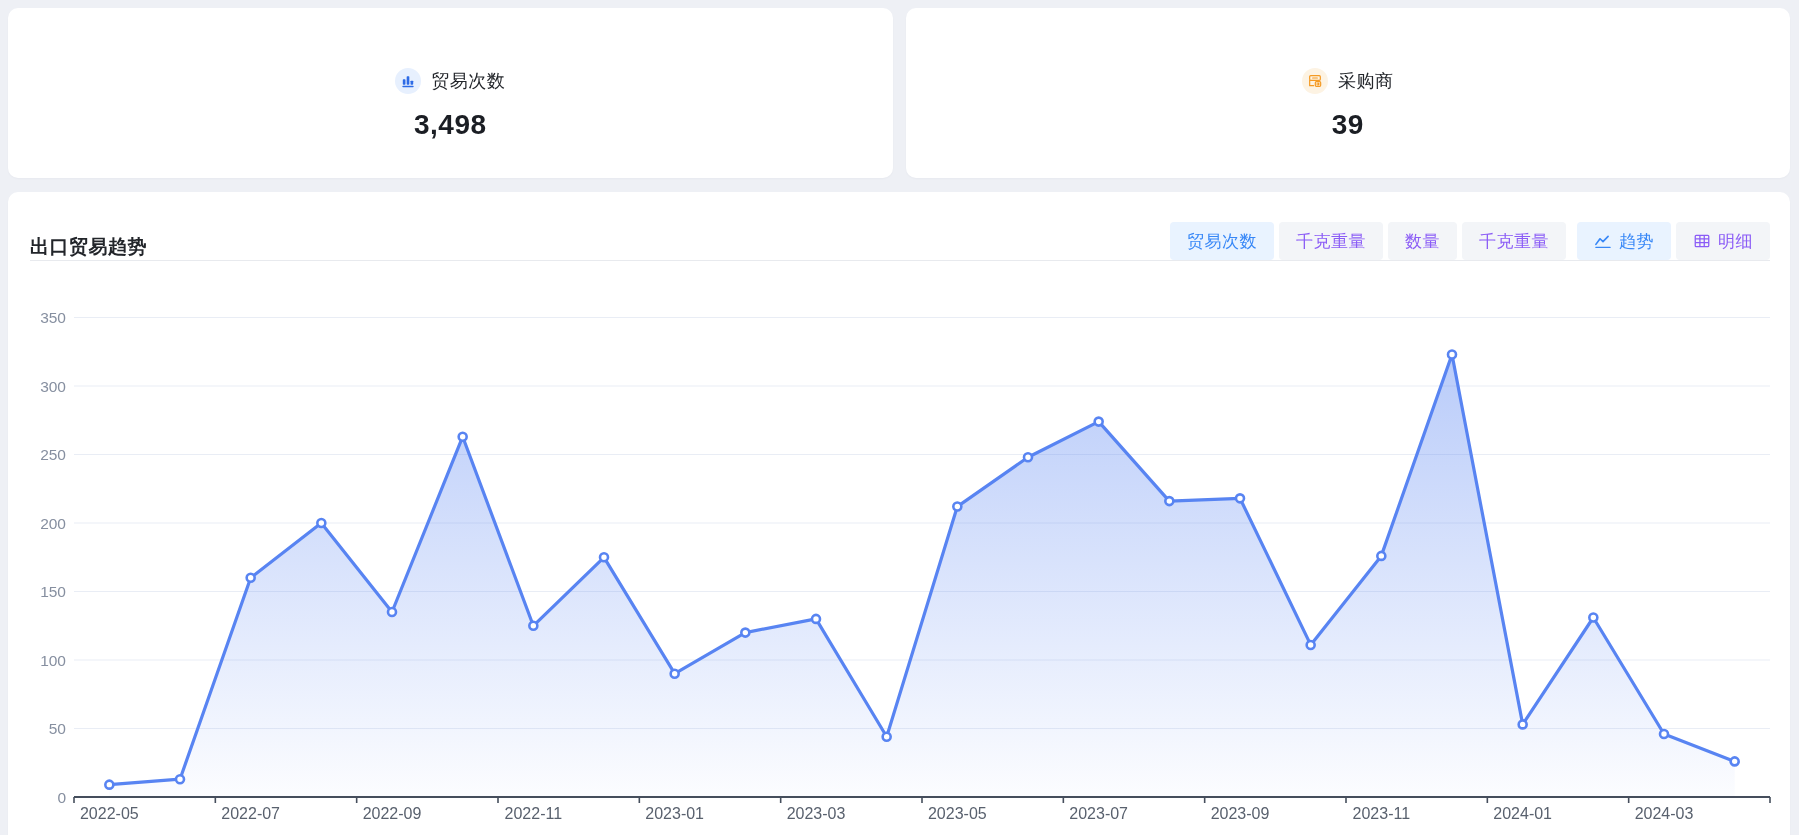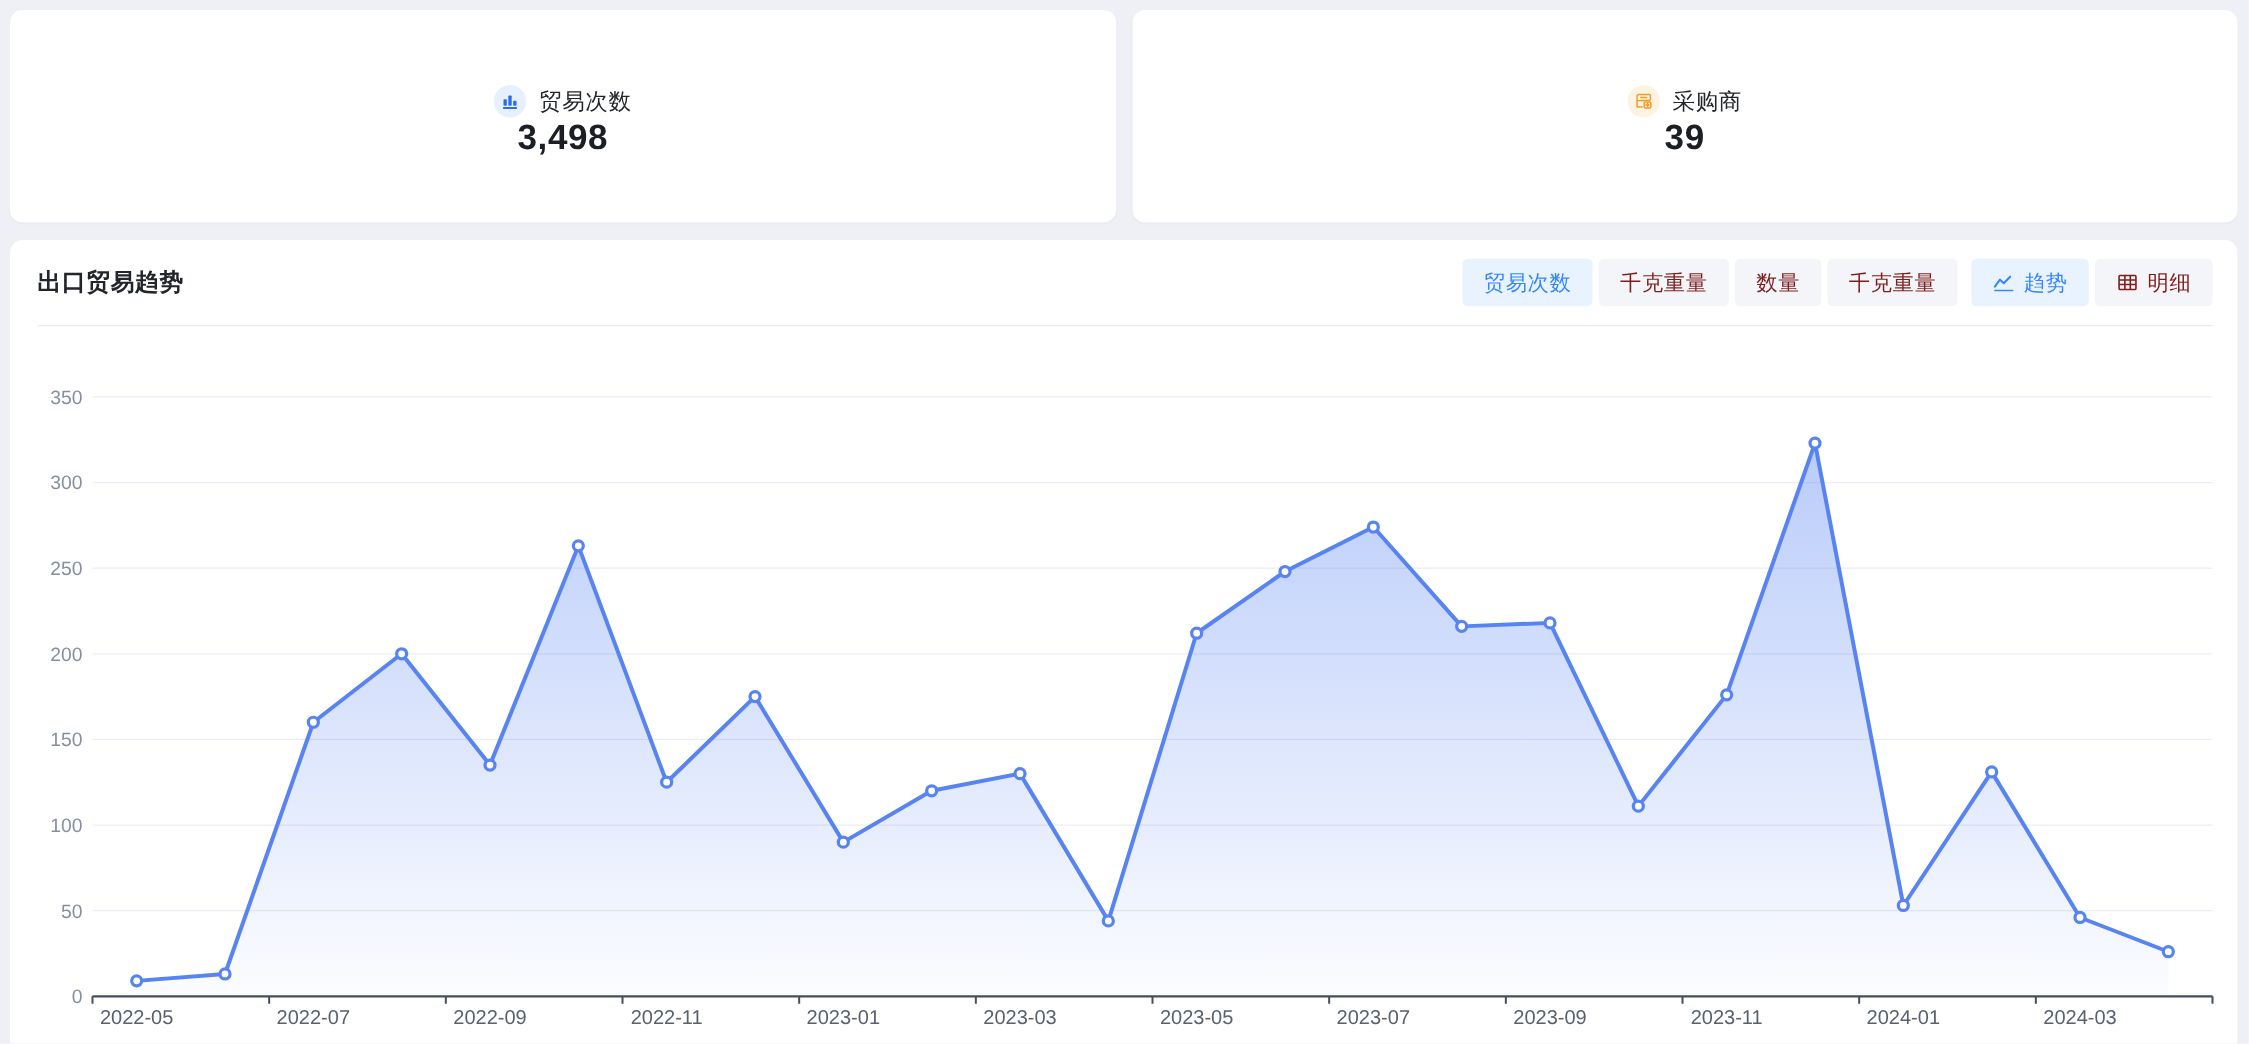--- a/index.html
+++ b/index.html
@@ -21,37 +21,37 @@
     padding-top:60px;
     box-shadow:0 1px 2px rgba(31,41,55,0.03);
   }
   .card-top { display:flex; align-items:center; gap:10px; height:26px; }
   .icon-circle {
     width:26px; height:26px; border-radius:50%;
     display:flex; align-items:center; justify-content:center; flex:none;
   }
   .icon-circle svg { display:block; }
   .card-label { font-size:18px; color:#23262B; letter-spacing:.5px; }
-  .card-value { margin-top:0; font-size:28px; font-weight:600; color:#1B1E24; letter-spacing:.5px; }
+  .card-value { margin-top:15px; font-size:28px; font-weight:600; color:#1B1E24; letter-spacing:.5px; }
   
   .panel {
     position:absolute; top:192px; left:8px; right:9px; bottom:0;
     background:#fff; border-radius:10px 10px 0 0;
     box-shadow:0 1px 2px rgba(31,41,55,0.03);
   }
   .panel-header {
     height:69px; margin:0 20px 0 22px;
     border-bottom:1px solid #E8EAEE;
-    display:flex; align-items:center; justify-content:space-between;
+    display:flex; align-items:flex-end; justify-content:space-between;
   }
   .panel-title { font-size:19px; font-weight:600; color:#22252A; letter-spacing:.5px; }
   .tab-zone { display:flex; align-items:center; gap:11px; }
   .tab-group { display:flex; gap:5px; }
   .tab {
-    height:38px; border-radius:4px; background:#F3F5F8; color:#7f1d1d;
+    height:38px; border-radius:4px; background:#F3F5F8; color:#8b5cf6;
     display:inline-flex; align-items:center; justify-content:center;
     padding:0 17px; font-size:17px; cursor:pointer; letter-spacing:.5px;
     user-select:none;
   }
   .tab.active { background:#E9F3FF; color:#3787F7; }
   .tab .tab-icon { display:inline-flex; margin-right:7px; }
   .chart-svg { position:absolute; left:0; top:69px; }
 </style>
 </head>
 <body>

